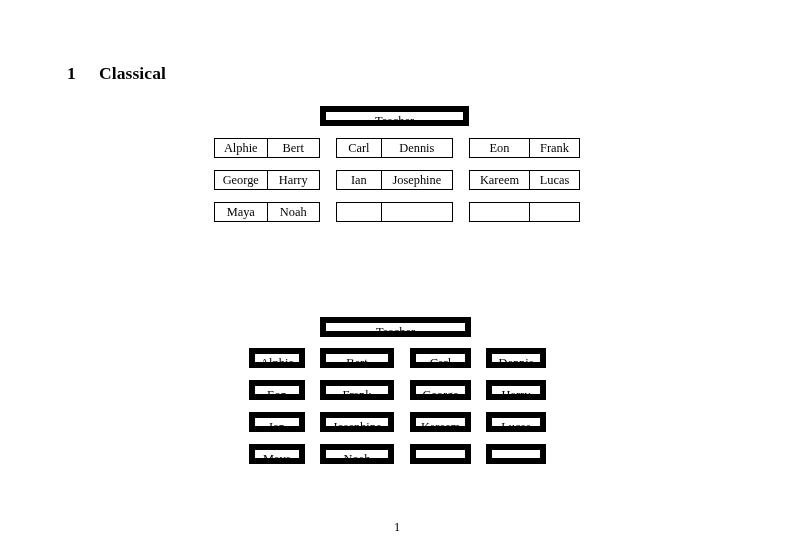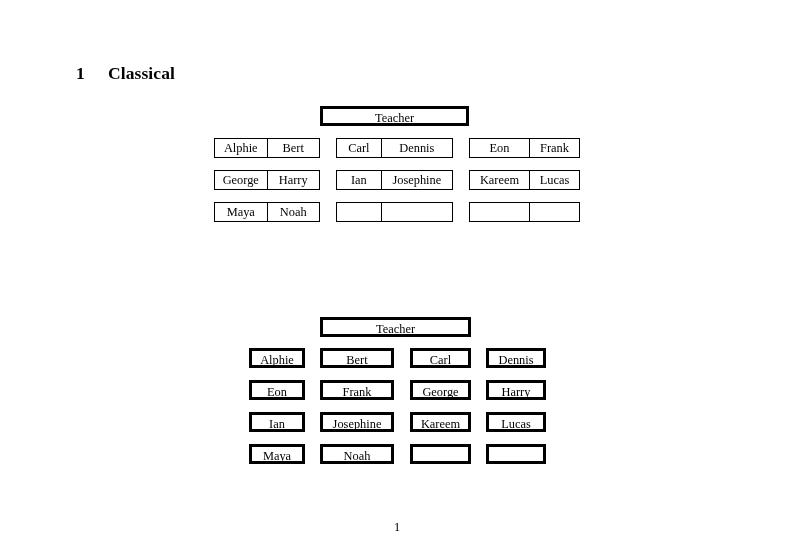--- a/index.html
+++ b/index.html
@@ -28,26 +28,26 @@
     font-weight: bold;
     font-size: 17.5px;
     line-height: 1;
     white-space: nowrap;
     letter-spacing: 0.1px;
   }
   .section-heading .sec-num {
     display: inline-block;
     width: 32px;
   }
-  #heading-classical   { left: 76px; top: 65px; }
+  #heading-classical   { left: 67px; top: 65px; }
   #heading-distributed { left: 67px; top: 276px; }
 
   
   .cell {
-    border: 3px solid #000000;
+    border: 6px solid #000000;
     height: 20px;
     line-height: 18px;
     text-align: center;
     font-size: 12.4px;
     white-space: nowrap;
     overflow: hidden;
     background: #ffffff;
   }
 
   

